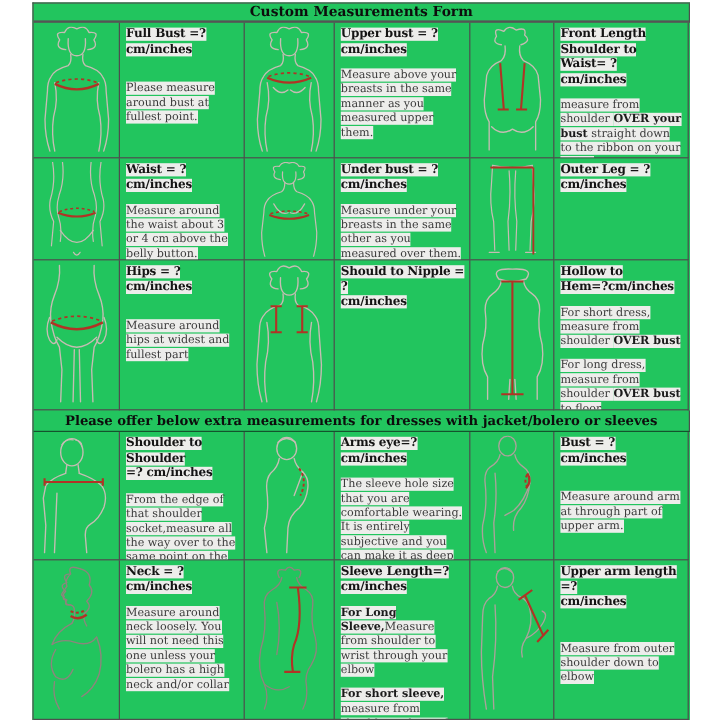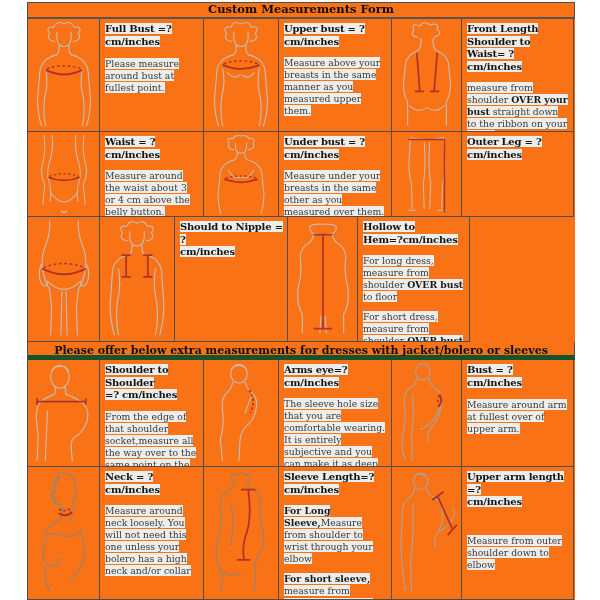--- a/index.html
+++ b/index.html
@@ -1,32 +1,32 @@
 <!DOCTYPE html>
 <html><head>
 <meta charset="utf-8">
 <style>
   html,body{margin:0;padding:0;background:#ffffff;width:600px;height:600px;overflow:hidden;
     font-family:"DejaVu Serif", serif;}
-  .form{position:absolute;left:27px;top:2px;width:547px;border-left:1px solid #4e4e4e;border-top:1px solid #4e4e4e;background:#f97316;}
+  .form{position:absolute;left:27px;top:2px;width:547px;border-left:1px solid #4e4e4e;border-top:1px solid #4e4e4e;background:#22c55e;}
   .row{display:flex;align-items:center;}
   .cell{box-sizing:border-box;border-right:1px solid #4e4e4e;border-bottom:1px solid #4e4e4e;overflow:hidden;}
   .c1{width:72px}.c2{width:104px}.c3{width:75px}.c4{width:113px}.c5{width:70px}.c6{width:112px}
   .r1 .cell{height:113px}.r2 .cell{height:85px}.r3 .cell{height:125px}.r4 .cell{height:107px}.r5 .cell{height:133px}
   .titlebar{box-sizing:border-box;height:16px;border-right:1px solid #4e4e4e;border-bottom:2px solid #555;
     text-align:center;font-weight:bold;font-size:11.5px;line-height:13px;color:#0d0d0d;}
-  .sectbar{box-sizing:border-box;height:18px;border-right:1px solid #4e4e4e;border-bottom:5px solid #14532d;
+  .sectbar{box-sizing:border-box;height:18px;border-right:1px solid #4e4e4e;border-bottom:1px solid #14532d;
     text-align:center;font-weight:bold;font-size:11px;line-height:17px;color:#0d0d0d;}
   .txt{padding:4px 4px 0 5px;}
   .fig{display:flex;justify-content:center;align-items:flex-start;padding-top:3px;}
   .cell-title{font-weight:bold;font-size:10px;line-height:1.25;color:#141414;white-space:pre-line;margin:0 0 9px 0;letter-spacing:-0.2px;}
   .cell-body{font-size:9.3px;line-height:1.3;color:#3a3a3a;margin:0 0 8px 0;}
   .hl{background:#ededeb;box-decoration-break:clone;-webkit-box-decoration-break:clone;}
   .b{font-weight:bold;color:#1b1b1b;}
-  .gap-md{margin-top:10px}.gap-lg{margin-top:26px}
+  .gap-md{margin-top:20px}.gap-lg{margin-top:26px}
   svg{display:block}
   .ln{stroke:#c6bcb3;fill:none;stroke-width:1.1;stroke-linecap:round;stroke-linejoin:round;}
   .ln2{stroke:#aba29a;fill:none;stroke-width:1.1;stroke-linecap:round;stroke-linejoin:round;}
   .lnd{stroke:#8d857d;fill:none;stroke-width:1.1;stroke-linecap:round;stroke-linejoin:round;}
   .red{stroke:#b13325;fill:none;stroke-width:1.9;}
   .red2{stroke:#b13325;fill:none;stroke-width:1.7;}
   .red-d{stroke:#b13325;fill:none;stroke-width:1.4;stroke-dasharray:2.6 2.6;}
   .red-d2{stroke:#b13325;fill:none;stroke-width:1.6;stroke-dasharray:2.4 2;}
 </style>
 </head>
@@ -164,20 +164,24 @@
           <path d="M44,0 Q43,12 48,24 Q52,34 51,44 Q49,58 44,66 L42,84 L43,110"></path>
           <path d="M8,42 Q4,52 8,60 Q12,66 14,60"></path>
           <path d="M52,42 Q56,52 52,60 Q48,66 46,60"></path>
           <path d="M14,58 Q30,74 46,58"></path>
           <path d="M28,68 L27,110 M32,68 L33,110"></path>
         </g>
         <path class="red" d="M9,46 Q30,57 51,46"></path>
         <path class="red-d" d="M10,45 Q30,37 50,45"></path>
       </svg>
     </div>
+    <div class="cell c2 txt">
+      <p class="cell-title"><span class="hl">Hips = ? cm/inches</span></p>
+      <p class="cell-body gap-md"><span class="hl">Measure around hips at widest and fullest part</span></p>
+    </div>
     <div class="cell c3 fig">
       <svg width="62" height="118" viewBox="0 0 60 112">
         <g class="ln">
           <path d="M21,19 Q12,18 16,11 Q11,4 20,5 Q23,-2 30,2 Q37,-2 40,5 Q49,4 44,11 Q48,18 39,19"></path>
           <path d="M23,10 Q22,24 30,24 Q38,24 37,10"></path>
           <path d="M25,23 Q26,29 23,32 Q12,35 9,41 Q6,45 6,53 L4,80 Q4,96 8,110"></path>
           <path d="M35,23 Q34,29 37,32 Q48,35 51,41 Q54,45 54,53 L56,80 Q56,96 52,110"></path>
           <path d="M12,46 Q15,62 11,78 Q9,94 12,110"></path>
           <path d="M48,46 Q45,62 49,78 Q51,94 48,110"></path>
         </g>
@@ -200,22 +204,22 @@
           <path d="M28,92 L27,108 M32,92 L33,108"></path>
         </g>
         <g class="red2">
             <path d="M21,13 H39 M30,13 V104 M21,104 H39"></path>
           </g>
       </svg>
     </div>
     <div class="cell c6 txt">
       <p class="cell-title"><span class="hl">Hollow to
 Hem=?cm/inches</span></p>
+      <p class="cell-body"><span class="hl">For short dress, measure from shoulder </span><span class="hl b">OVER bust</span></p>
       <p class="cell-body"><span class="hl">For long dress, measure from shoulder </span><span class="hl b">OVER bust</span><span class="hl"> to floor</span></p>
-      <p class="cell-body"><span class="hl">For short dress, measure from shoulder </span><span class="hl b">OVER bust</span></p>
     </div>
   </div>
 
   <div class="sectbar">Please offer below extra measurements for dresses with jacket/bolero or sleeves</div>
 
   <div class="row r4">
     <div class="cell c1 fig">
       <svg width="62" height="100" viewBox="0 0 60 96">
         <g class="ln">
           <ellipse cx="26" cy="13" rx="9" ry="11"></ellipse>
@@ -259,21 +263,21 @@
           <path d="M32,15 Q33,21 39,25 Q45,29 44,38 Q43,50 37,58 Q30,65 31,76"></path>
           <path d="M16,30 Q18,50 15,70 L16,94"></path>
           <path d="M44,38 Q40,52 31,60 L24,64"></path>
         </g>
         <path class="red" d="M42,30 Q46,36 41,42"></path>
         <path class="red-d2" d="M42,31 Q39,36 42,41"></path>
       </svg>
     </div>
     <div class="cell c6 txt">
       <p class="cell-title"><span class="hl">Bust = ? cm/inches</span></p>
-      <p class="cell-body gap-md"><span class="hl">Measure around arm at fullest over of upper arm.</span></p>
+      <p class="cell-body gap-md"><span class="hl">Measure around arm at through part of upper arm.</span></p>
     </div>
   </div>
 
   <div class="row r5">
     <div class="cell c1 fig">
       <svg width="62" height="126" viewBox="0 0 60 120">
         <g class="lnd">
           <path d="M33,3 Q22,-1 25,7 Q17,7 22,14 Q15,16 21,21 Q16,26 22,28 Q19,33 25,32"></path>
           <path d="M33,3 Q43,6 40,16 Q45,22 38,29 Q43,34 36,39"></path>
           <path d="M25,7 Q20,12 22,17 L18,23 Q17,25 20,25 Q18,28 21,28 Q20,32 25,32 Q28,33 28,36"></path>

